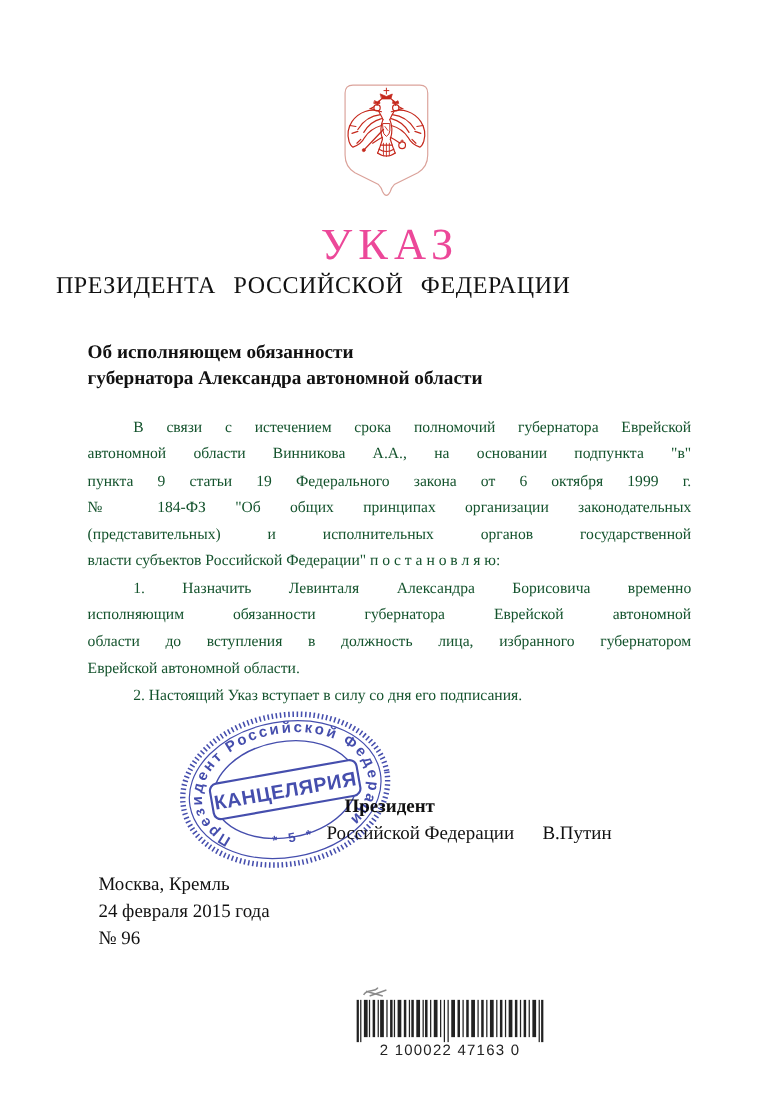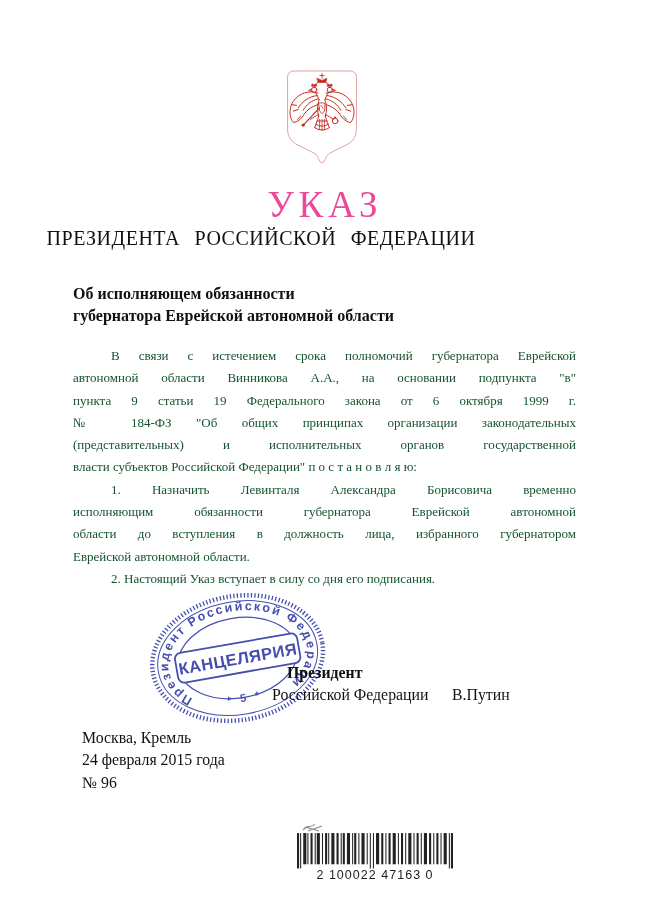--- a/index.html
+++ b/index.html
@@ -108,21 +108,21 @@
         <circle cx="66" cy="64" r="3.4"></circle>
         <path d="M66,60.6 V58.6 M64.9,59.6 H67.1" stroke-width="0.9"></path>
       </g>
     </svg>
   </div>
 
   <div class="ukaz-title">УКАЗ</div>
   <div class="ukaz-subtitle">ПРЕЗИДЕНТА РОССИЙСКОЙ ФЕДЕРАЦИИ</div>
   <div class="subject">
     <div>Об исполняющем обязанности</div>
-    <div>губернатора Еврейской автономной области</div>
+    <div>губернатора Александра автономной области</div>
   </div>
 
   <div class="body-text">
     <div class="line jline indent">В связи с истечением срока полномочий губернатора Еврейской</div>
     <div class="line jline">автономной области Винникова А.А., на основании подпункта "в"</div>
     <div class="line jline">пункта 9 статьи 19 Федерального закона от 6 октября 1999 г.</div>
     <div class="line jline">№ 184-ФЗ "Об общих принципах организации законодательных</div>
     <div class="line jline">(представительных) и исполнительных органов государственной</div>
     <div class="line">власти субъектов Российской Федерации" п о с т а н о в л я ю:</div>
     <div class="line jline indent">1. Назначить Левинталя Александра Борисовича временно</div>

